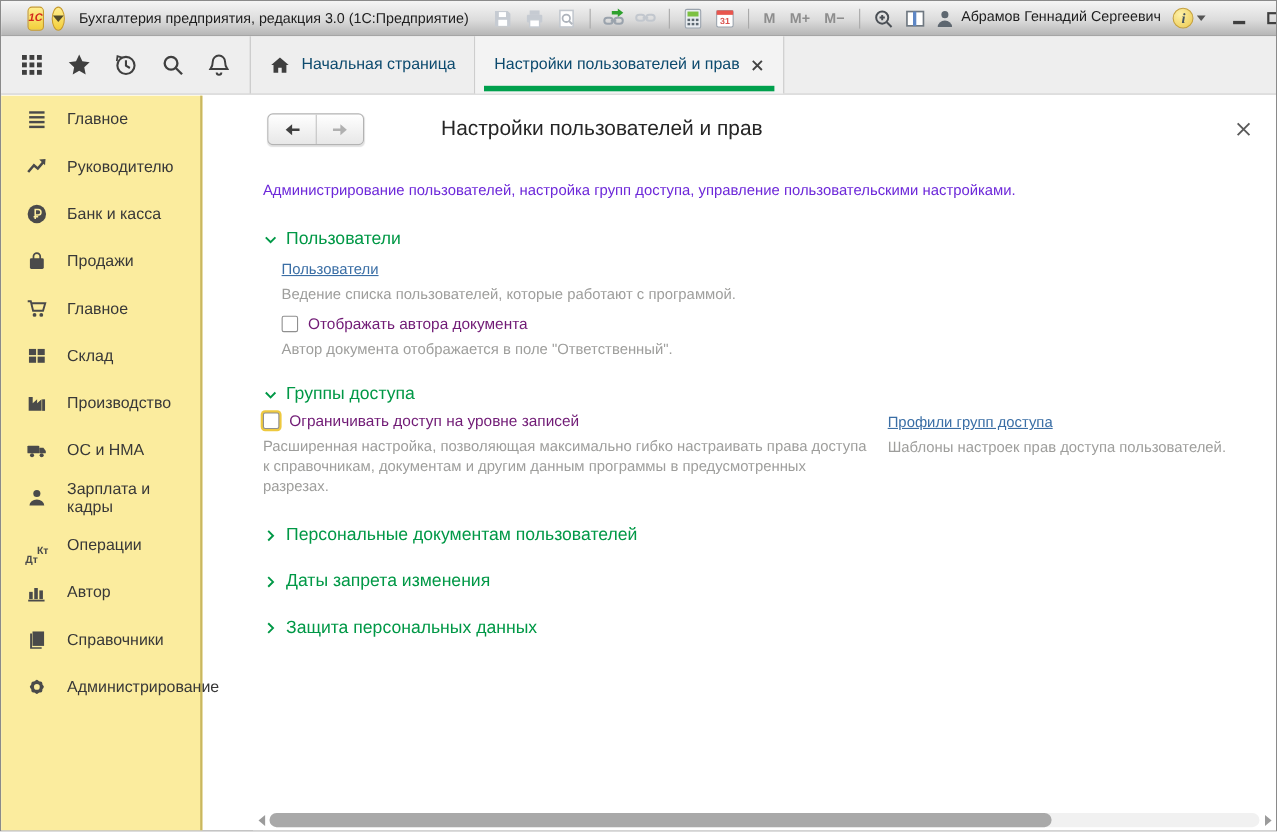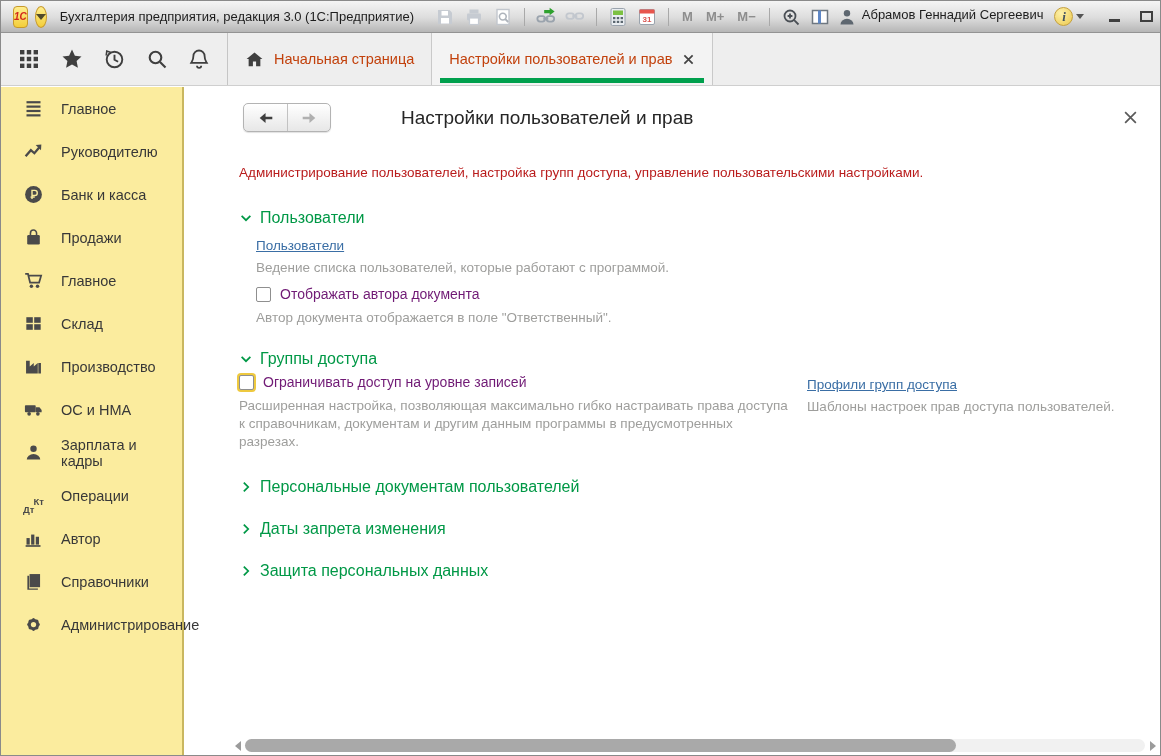--- a/index.html
+++ b/index.html
@@ -2,21 +2,21 @@
 <html><head>
 <meta charset="utf-8">
 <style>
   * { box-sizing: border-box; }
   html,body { margin:0; padding:0; }
   body { width:1161px; height:756px; font-family:"Liberation Sans", sans-serif; background:#fff; }
   .window { position:relative; width:1161px; height:756px; overflow:hidden; background:#fff; border:1px solid #8a8a8a; }
 
   
   .titlebar { height:32px; background:linear-gradient(#f5f5f5,#dcdcdc 55%,#b6b6b6); border-bottom:1px solid #939393;
-              display:flex; align-items:center; padding:0 12px; gap:7px; }
+              display:flex; align-items:center; padding:0 24px; gap:7px; }
   .logo-btn { width:22px; height:22px; border-radius:4px; background:linear-gradient(#ffee8e,#f3ce3a); border:1px solid #c79a2b;
               display:flex; align-items:center; justify-content:center; font-weight:bold; font-style:italic; font-size:10px; color:#d3271c; }
   .menu-btn { width:22px; height:22px; border-radius:50%; background:linear-gradient(#ffee8e,#f3ce3a); border:1px solid #c79a2b;
               display:flex; align-items:center; justify-content:center; }
   .dd-arrow { width:0; height:0; border-left:5px solid transparent; border-right:5px solid transparent; border-top:6px solid #514a2a; }
   .dd-arrow.small { border-left-width:4px; border-right-width:4px; border-top-width:5px; border-top-color:#555; }
   .tb-title { font-size:13px; color:#1d1d1d; white-space:nowrap; margin:0 14px 0 6px; }
   .tb-group { display:flex; align-items:center; gap:9px; }
   .tb-sep { width:1px; height:18px; background:#a9a9a9; margin:0 2px; }
   .tb-icon { width:20px; height:20px; display:flex; align-items:center; justify-content:center; }
@@ -29,21 +29,21 @@
   .win-controls { display:flex; align-items:center; gap:14px; margin:0 6px 0 10px; }
   .wc { display:flex; align-items:center; justify-content:center; width:18px; height:16px; }
   .wc-min { width:11px; height:3px; background:#3f3f3f; margin-top:8px; }
   .wc-max { width:13px; height:11px; border:2px solid #3f3f3f; }
 
   
   .tabbar { height:53px; background:#eeeeee; border-bottom:1px solid #cfcfcf; display:flex; align-items:stretch; }
   .tabbar-left { width:227px; min-width:227px; display:flex; align-items:center; justify-content:space-between;
                  padding:0 16px; border-right:1px solid #c5c5c5; }
   .tool-icon { width:24px; height:24px; display:flex; align-items:center; justify-content:center; }
-  .tab { display:flex; align-items:center; gap:10px; padding:0 17px; font-size:14.5px; color:#c2410c;
+  .tab { display:flex; align-items:center; gap:10px; padding:0 17px; font-size:14.5px; color:#0c4a6e;
          border-right:1px solid #c9c9c9; position:relative; white-space:nowrap; }
   .tab.active { background:#f3f3f3; }
   .tab.active::after { content:""; position:absolute; left:8px; right:8px; bottom:2px; height:5px; background:#00a04d; }
   .tab-close { font-size:14px; color:#444; padding:0 1px; display:flex; }
 
   
   .sidebar { position:absolute; top:86px; left:0; width:183px; bottom:0; background:#fbec9e; border-right:2px solid #c9b760; }
   .nav-item { height:43px; display:flex; align-items:center; padding-left:22px; gap:17px; font-size:14.5px; color:#383838; cursor:default; }
   .nav-icon { width:21px; height:21px; display:flex; align-items:center; justify-content:center; flex:none; }
   .nav-icon svg { width:21px; height:21px; }
@@ -56,21 +56,21 @@
   .content { position:absolute; top:86px; left:229px; right:0; bottom:0; background:#fff; }
   .content-header { display:flex; align-items:center; padding:13px 18px 0 13px; height:48px; }
   .nav-buttons { display:flex; border:1px solid #b3b3b3; border-radius:5px; overflow:hidden;
                  background:linear-gradient(#ffffff,#e7e7e7); box-shadow:0 1px 1px rgba(0,0,0,.12); }
   .nav-btn { width:43px; height:27px; display:flex; align-items:center; justify-content:center; }
   .nav-btn + .nav-btn { border-left:1px solid #c2c2c2; }
   .page-title { font-size:19px; color:#262626; margin-left:70px; white-space:nowrap; }
   .content-close { margin-left:auto; margin-right:4px; display:flex; }
 
   .content-body { padding:0 16px 0 9px; }
-  .intro { margin:30px 0 0; font-size:13.5px; color:#b91c1c; }
+  .intro { margin:30px 0 0; font-size:13.5px; color:#6d28d9; }
 
   .section-header { display:flex; align-items:center; gap:7px; font-size:16px; color:#009846; }
   .section-header .chev { display:flex; width:14px; }
   .sec-inner { margin-left:17px; }
 
   a.link { color:#3a6ea5; text-decoration:underline; font-size:13.5px; cursor:pointer; }
   .gray { color:#9e9e9c; font-size:13.5px; }
   .cb-row { display:flex; align-items:center; gap:9px; }
   .checkbox { width:15px; height:15px; background:#fff; border:1px solid #8f8f8f; border-radius:2px; flex:none; }
   .checkbox.focused { box-shadow:0 0 0 2px #eec93f; }

